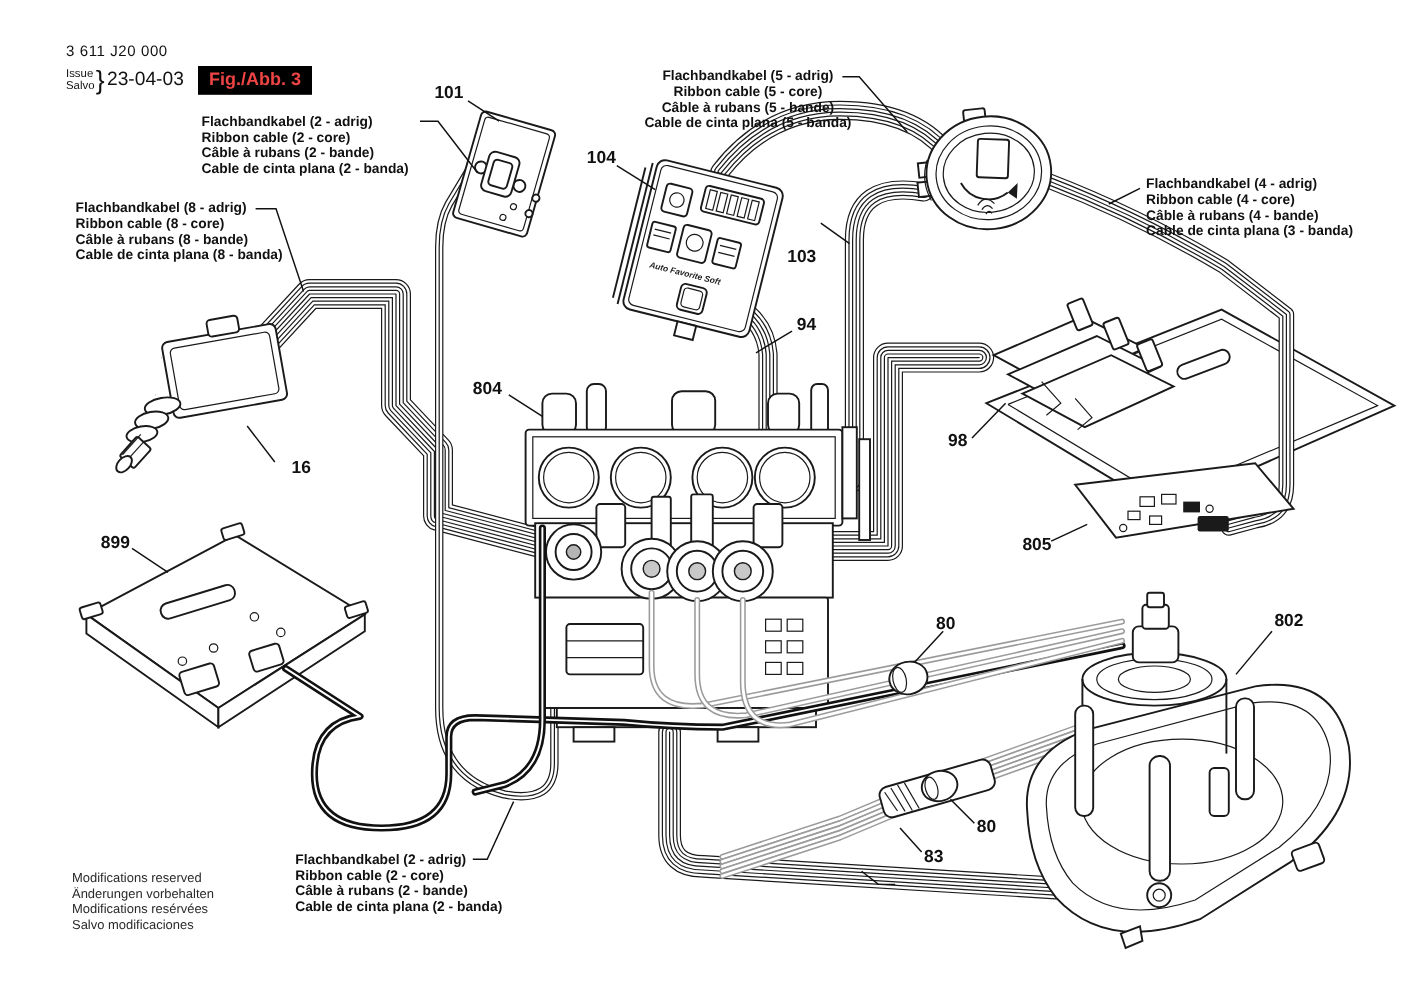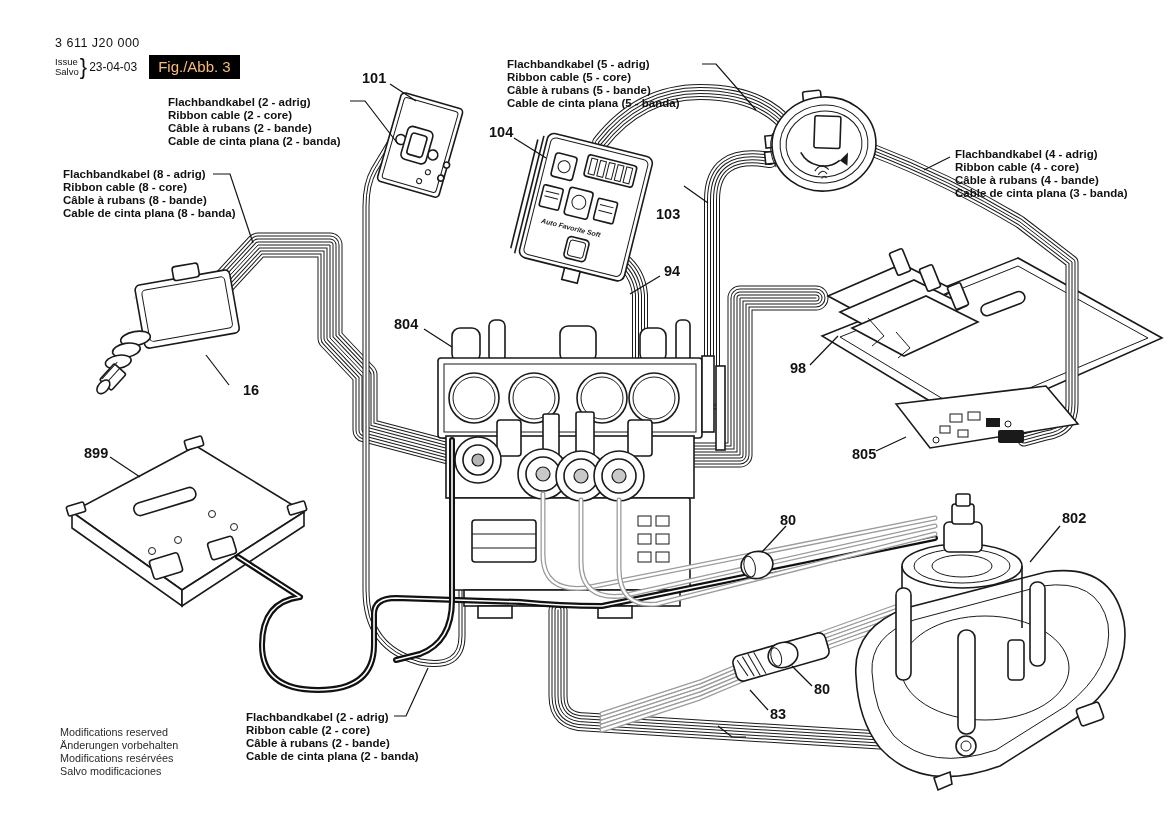--- a/index.html
+++ b/index.html
@@ -10,23 +10,23 @@
   .sn{stroke:#1a1a1a;stroke-width:1.6;fill:none;}
   .thin{stroke-width:1;}
   .cable-label{position:absolute;font-weight:bold;font-size:11.5px;line-height:13px;white-space:nowrap;}
   .callout{position:absolute;font-weight:600;font-size:14.5px;white-space:nowrap;}
   .mods{position:absolute;font-size:10.8px;line-height:13px;color:#2a2a2a;}
   .titleblock{position:absolute;left:55px;top:36px;}
   .pn{font-size:12.5px;letter-spacing:.5px;}
   .issue-row{display:flex;align-items:center;margin-top:4px;}
   .issue-col{font-size:9.5px;line-height:10px;}
   .brace{font-size:22px;font-weight:400;margin:0 2px 0 1px;}
-  .date{font-size:12px;}
-  .figbox{display:inline-block;margin-left:12px;background:#000;color:#fdba74;
-          font-weight:normal;font-size:15px;padding:3px 9px 4px 9px;}
+  .date{font-size:16px;}
+  .figbox{display:inline-block;margin-left:12px;background:#000;color:#ef4444;
+          font-weight:bold;font-size:15px;padding:3px 9px 4px 9px;}
 </style>
 </head>
 <body>
 
 <div id="stage">
 
 <svg id="art" width="1169" height="826" viewBox="0 0 1169 826">
 
   <g id="base-plate">
     <polygon class="s" points="822,336 1018,258 1162,338 968,424"></polygon>
@@ -340,21 +340,21 @@
       <div class="figbox">Fig./Abb. 3</div>
     </div>
   </div>
 
   <div class="cable-label" style="left:168px;top:96px;">
     <div>Flachbandkabel (2 - adrig)</div>
       <div>Ribbon cable (2 - core)</div>
     <div>Câble à rubans (2 - bande)</div>
       <div>Cable de cinta plana (2 - banda)</div>
   </div>
-  <div class="cable-label" style="left:507px;top:58px;">
+  <div class="cable-label" style="left:537px;top:58px;text-align:center;">
     <div>Flachbandkabel (5 - adrig)</div>
       <div>Ribbon cable (5 - core)</div>
     <div>Câble à rubans (5 - bande)</div>
       <div>Cable de cinta plana (5 - banda)</div>
   </div>
   <div class="cable-label" style="left:63px;top:168px;">
     <div>Flachbandkabel (8 - adrig)</div>
       <div>Ribbon cable (8 - core)</div>
     <div>Câble à rubans (8 - bande)</div>
       <div>Cable de cinta plana (8 - banda)</div>

